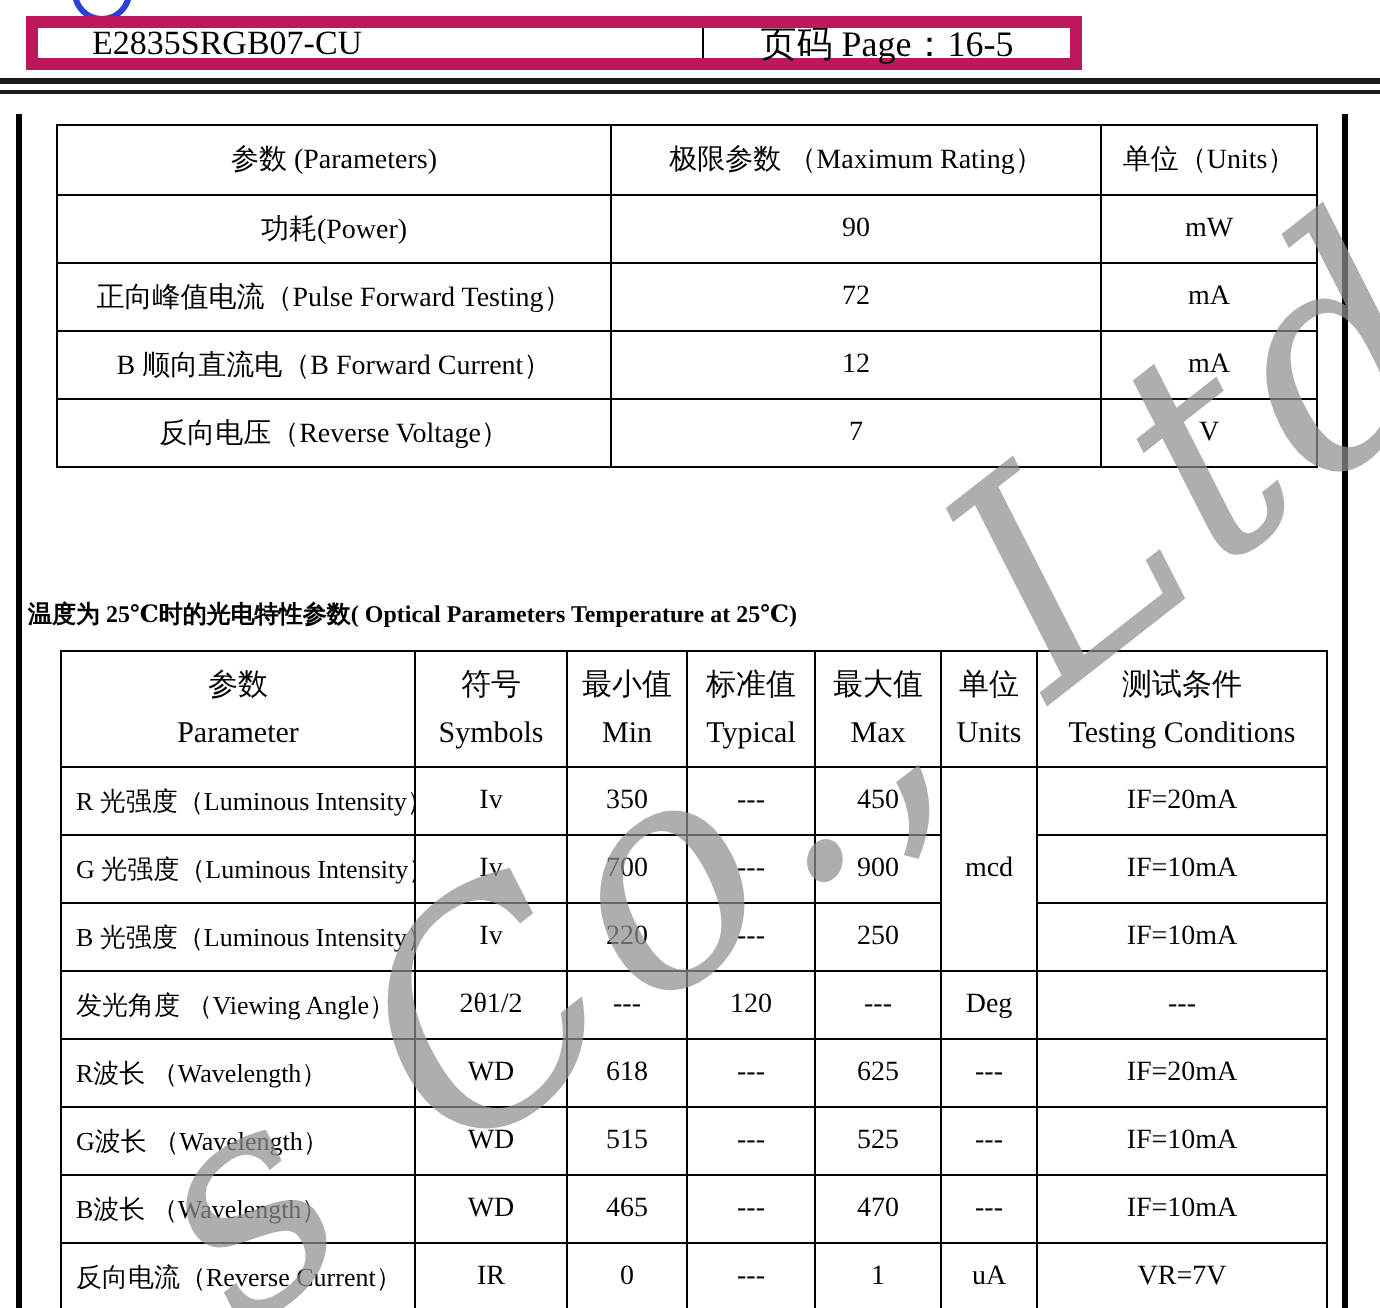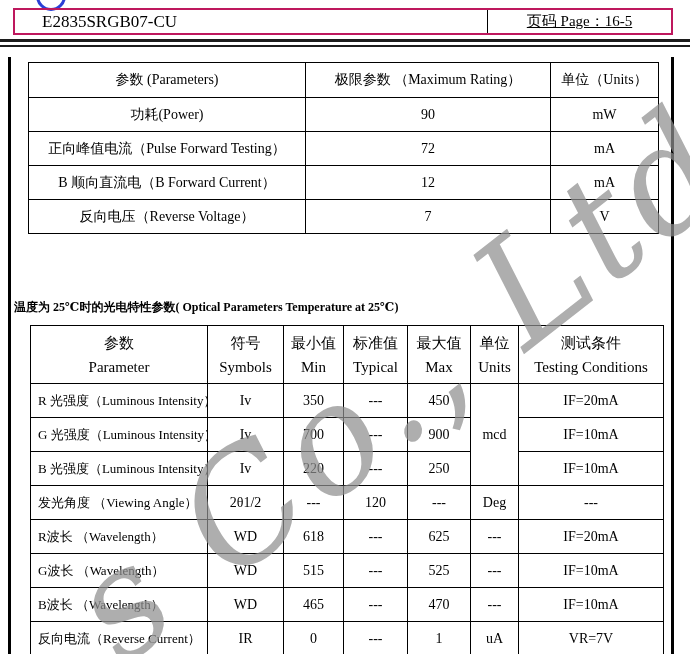--- a/index.html
+++ b/index.html
@@ -8,27 +8,27 @@
     background:#ffffff;color:#000;
     font-family:"Liberation Serif","DejaVu Serif",serif;
   }
   
   .logo-arc{
     position:absolute;left:36px;top:-19px;width:24px;height:24px;
     border:3px solid #2b3fd6;border-radius:50%;
   }
   
   .hdr-box{
-    position:absolute;left:13px;top:8px;width:660px;height:27px;
-    border:2px solid #be185d;display:flex;align-items:center;box-sizing:border-box;
+    position:absolute;left:13px;top:8px;width:528px;height:27px;
+    border:6px solid #be185d;display:flex;align-items:center;box-sizing:border-box;
   }
   .hdr-title{flex:1;padding-left:27px;font-size:17px;}
   .hdr-page{
     width:184px;height:100%;border-left:1.5px solid #000;box-sizing:border-box;
-    display:flex;align-items:center;justify-content:center;font-size:15px;text-decoration:underline;
+    display:flex;align-items:center;justify-content:center;font-size:18px;
   }
   .dbl-rule{
     position:absolute;left:0;top:39px;width:690px;height:3px;
     border-top:3px solid #1c1c1c;border-bottom:2px solid #1c1c1c;
   }
   
   .page-frame{
     position:absolute;left:8px;top:57px;width:666px;height:600px;
     border-left:3px solid #000;border-right:3px solid #000;box-sizing:border-box;
   }

